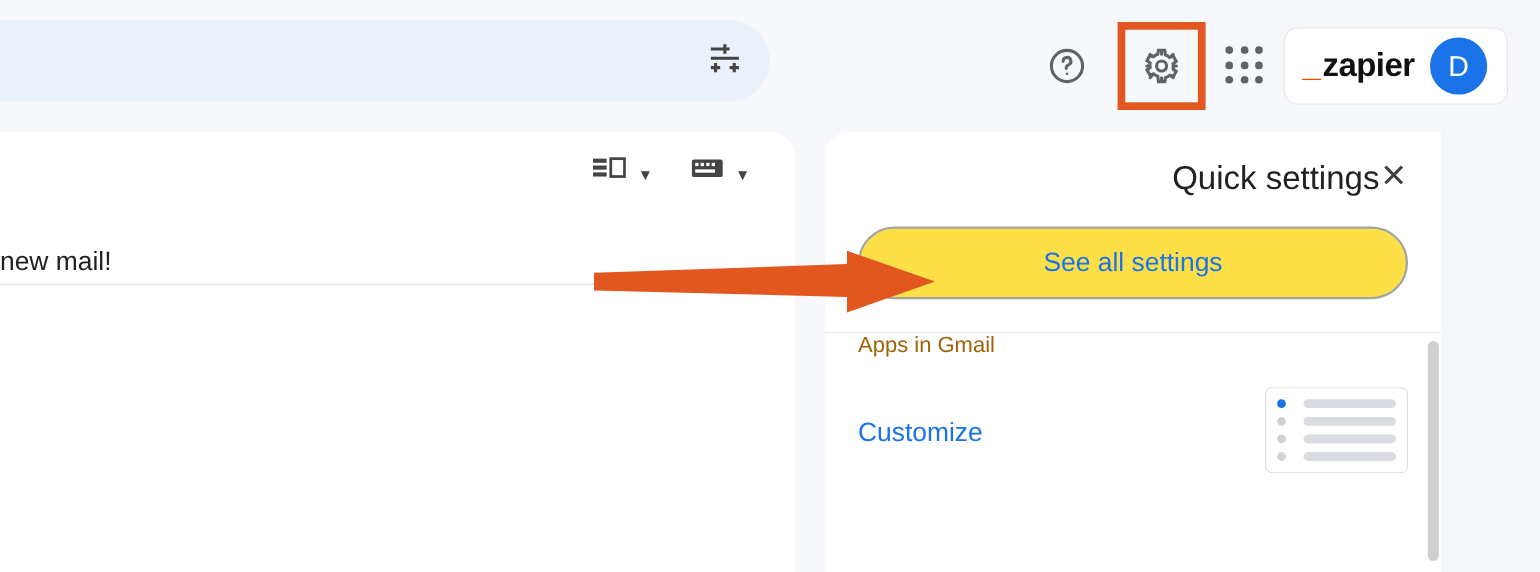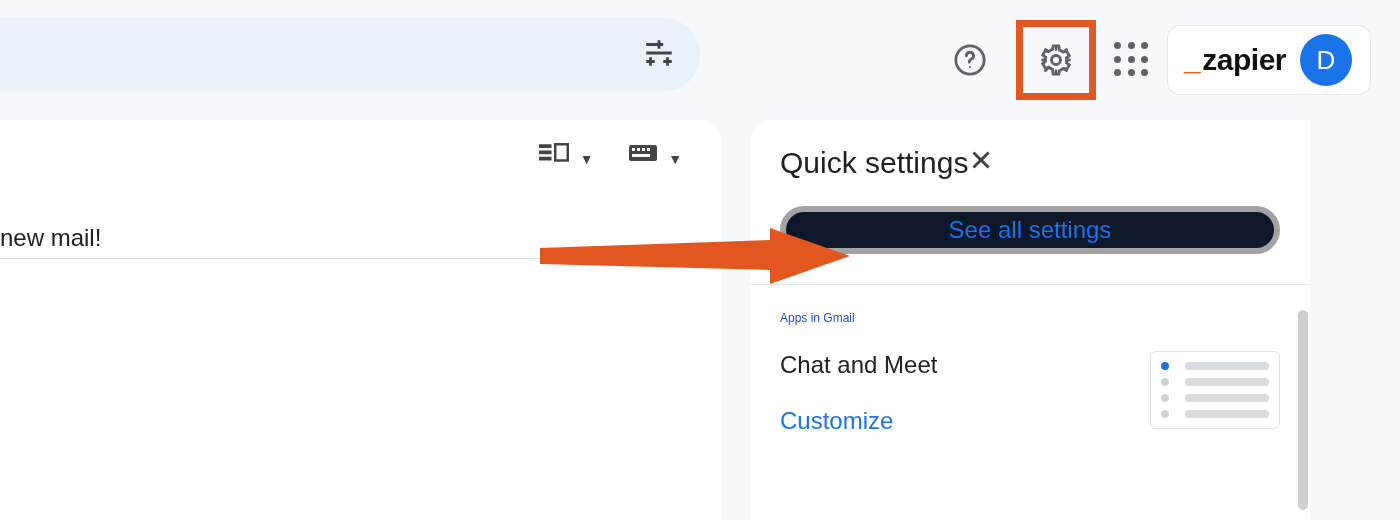--- a/index.html
+++ b/index.html
@@ -137,42 +137,41 @@
   .settings-panel {
     width: 560px;
     background:#fff;
     border-radius: 22px 0 0 0;
     position:relative;
     padding: 26px 30px 0 30px;
   }
   .settings-header {
     display:flex;
     align-items:center;
-    justify-content:flex-start;
+    justify-content:flex-end;
     font-size: 30px;
     color:#202124;
   }
   .close-x svg { width:26px; height:26px; stroke:#3c4043; stroke-width:2.6; fill:none; }
   .see-all-btn {
     margin-top: 26px;
     width: 100%;
-    height: 48px;
-    border: 6px solid #a3a3a3;
+    height: 66px;
+    border: 2px solid #a3a3a3;
     border-radius: 33px;
-    background:#0f172a;
+    background:#fde047;
     color:#1a73e8;
     font-size: 24px;
     font-weight:500;
     cursor:pointer;
   }
   .panel-hr { margin: 30px -30px 0 -30px; border:none; border-top:1px solid #ececec; }
   .section-label {
-    margin-top: 26px;
-    color:#1d4ed8;
-    font-size: 12px;
+    color:#a16207;
+    font-size: 20px;
     font-weight:500;
   }
   .chat-row {
     margin-top: 26px;
     display:flex;
     justify-content:space-between;
     align-items:flex-start;
   }
   .chat-text { font-size:24px; color:#202124; }
   .customize-link { color:#1a73e8; font-size:24px; margin-top:28px; cursor:pointer; }
@@ -304,21 +303,20 @@
         <svg viewBox="0 0 24 24">
             <path d="M5 5l14 14M19 5L5 19"></path>
           </svg>
       </span>
     </div>
     <button class="see-all-btn">See all settings</button>
     <hr class="panel-hr">
     <div class="section-label">Apps in Gmail</div>
     <div class="chat-row">
       <div>
-        <div class="chat-text">Chat and Meet</div>
         <div class="customize-link">Customize</div>
       </div>
       <div class="thumb">
         <div class="col-a">
             <div class="dot active"></div>
             <div class="dot"></div>
             <div class="dot"></div>
             <div class="dot"></div>
           </div>
         <div class="col-b">

